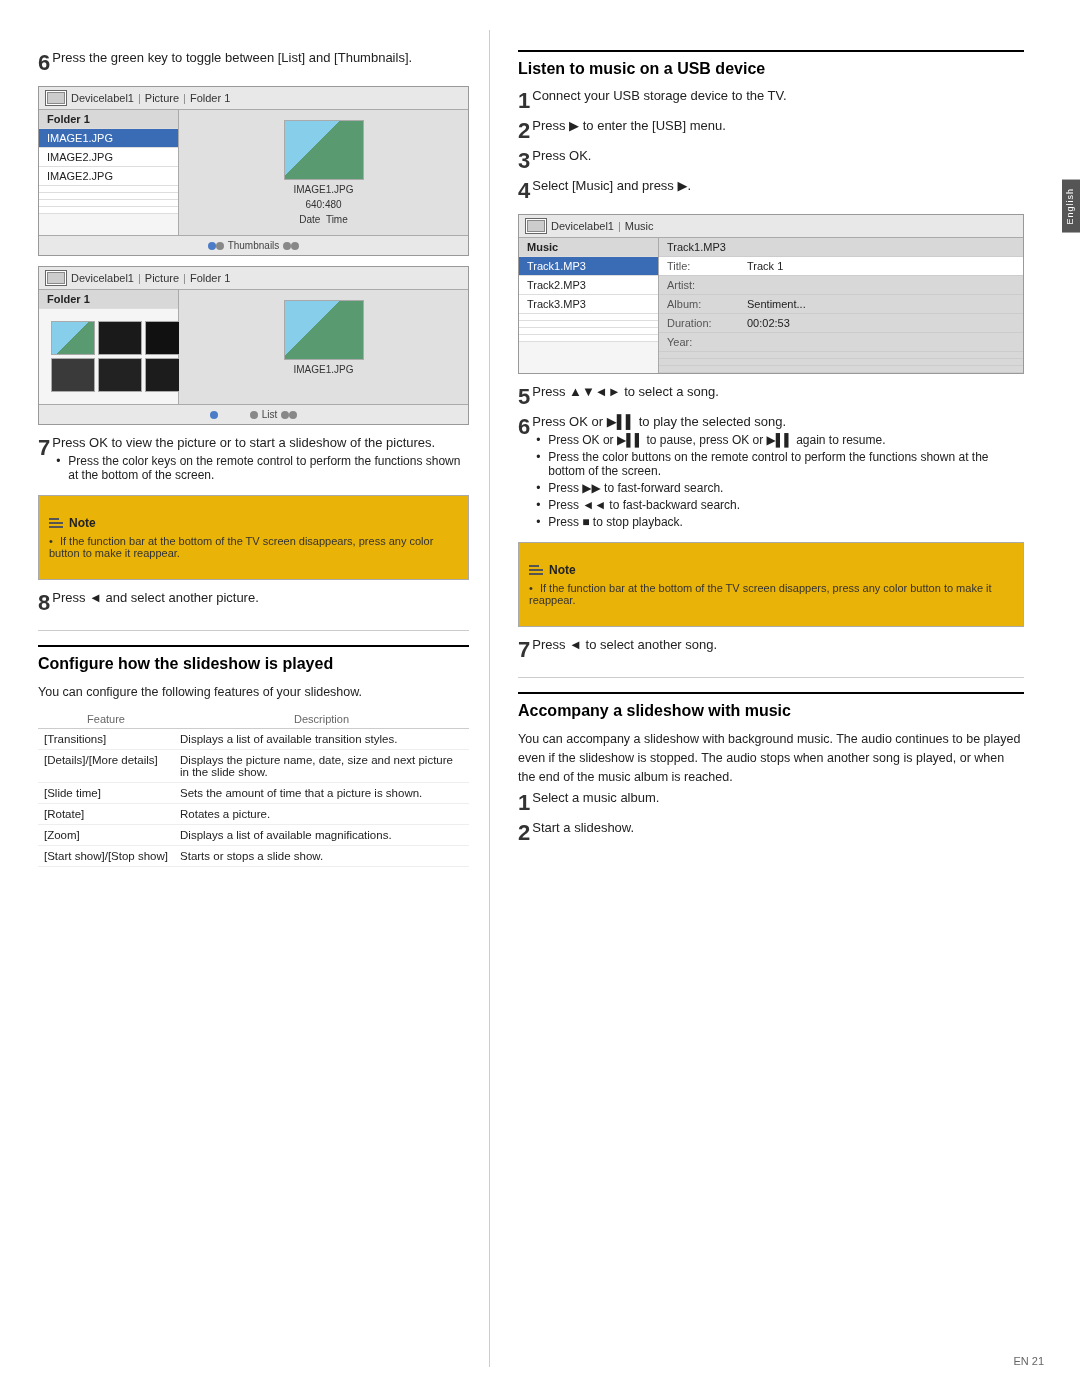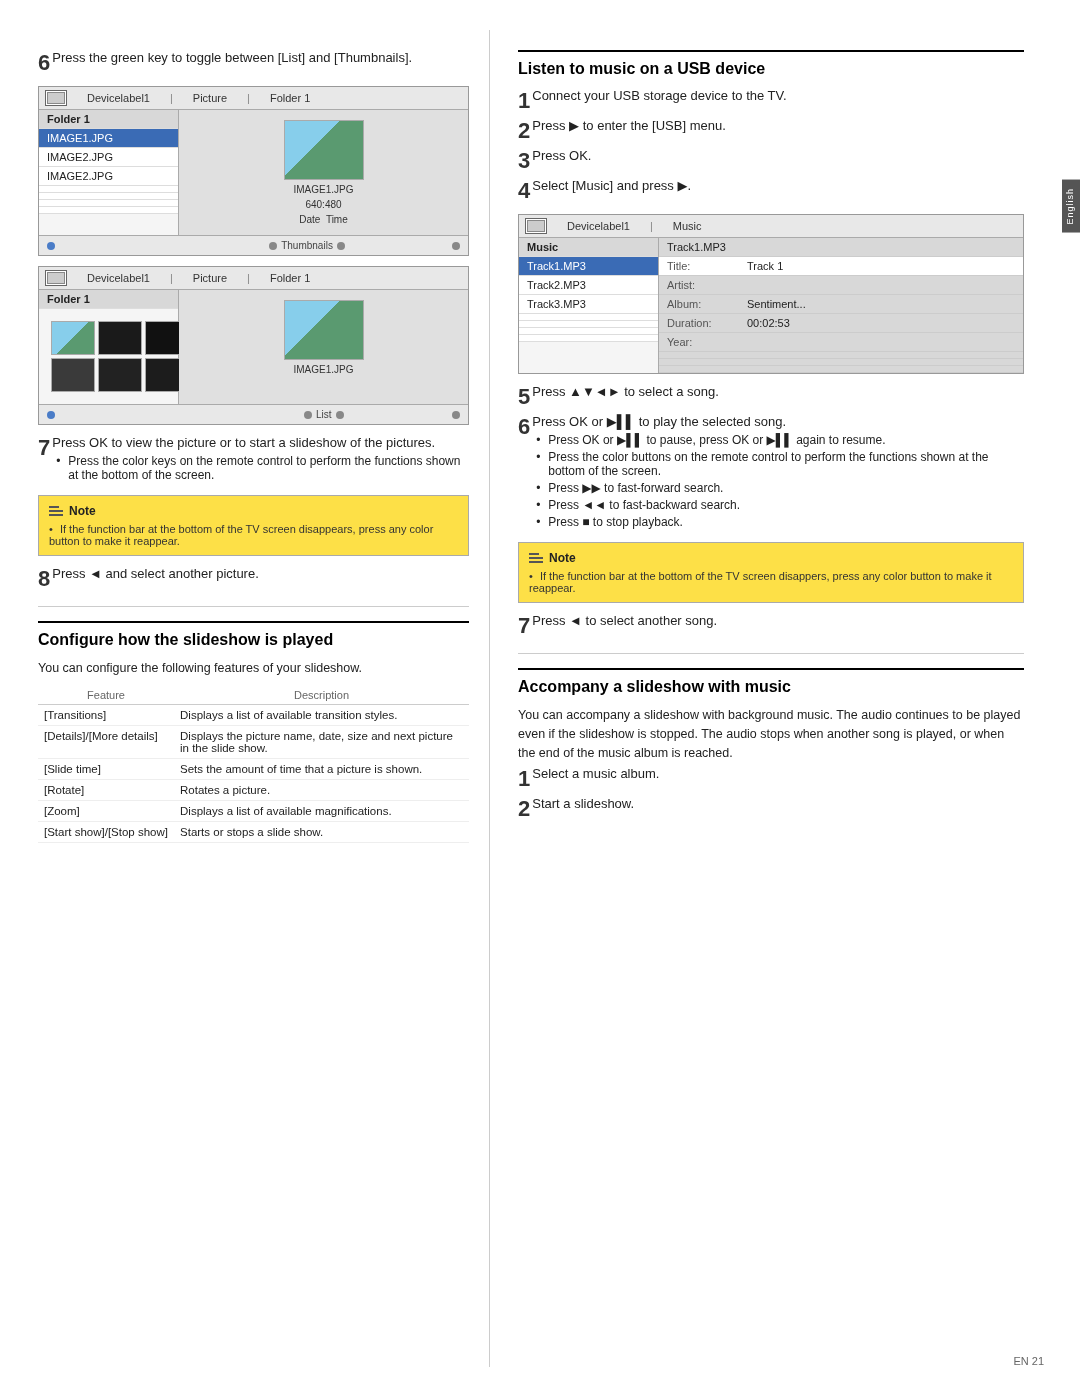--- a/index.html
+++ b/index.html
@@ -66,21 +66,21 @@
       background: #f5f5f5;
     }
 
     .device-header {
       display: flex;
       align-items: center;
       background: #e8e8e8;
       border-bottom: 1px solid #aaa;
       padding: 3px 6px;
       font-size: 11px;
-      gap: 20px;
+      gap: 4px;
     }
 
     .device-icon {
       width: 22px;
       height: 16px;
       border: 1.5px solid #666;
       background: #fff;
       display: inline-flex;
       align-items: center;
       justify-content: center;
@@ -145,21 +145,21 @@
     .image-thumb {
       width: 80px;
       height: 60px;
       background: linear-gradient(135deg, #87CEEB 40%, #5a9a70 40%);
       border: 1px solid #aaa;
     }
 
     .device-footer {
       display: flex;
       align-items: center;
-      justify-content: space-between;
+      justify-content: center;
       background: #e8e8e8;
       border-top: 1px solid #aaa;
       padding: 4px 8px;
       font-size: 10px;
     }
 
     .footer-dot {
       width: 8px;
       height: 8px;
       border-radius: 50%;
@@ -186,23 +186,23 @@
 
     .thumb-cell {
       width: 44px;
       height: 34px;
       border: 1px solid #aaa;
     }
 
     
     .note-box {
       border: 1px solid #aaa;
-      padding: 8px 10px;
+      padding: 20px 10px;
       margin: 10px 0;
-      background: #fde047;
+      background: #eab308;
     }
 
     .note-header {
       display: flex;
       align-items: center;
       gap: 6px;
       font-weight: bold;
       font-size: 12px;
       margin-bottom: 5px;
     }

